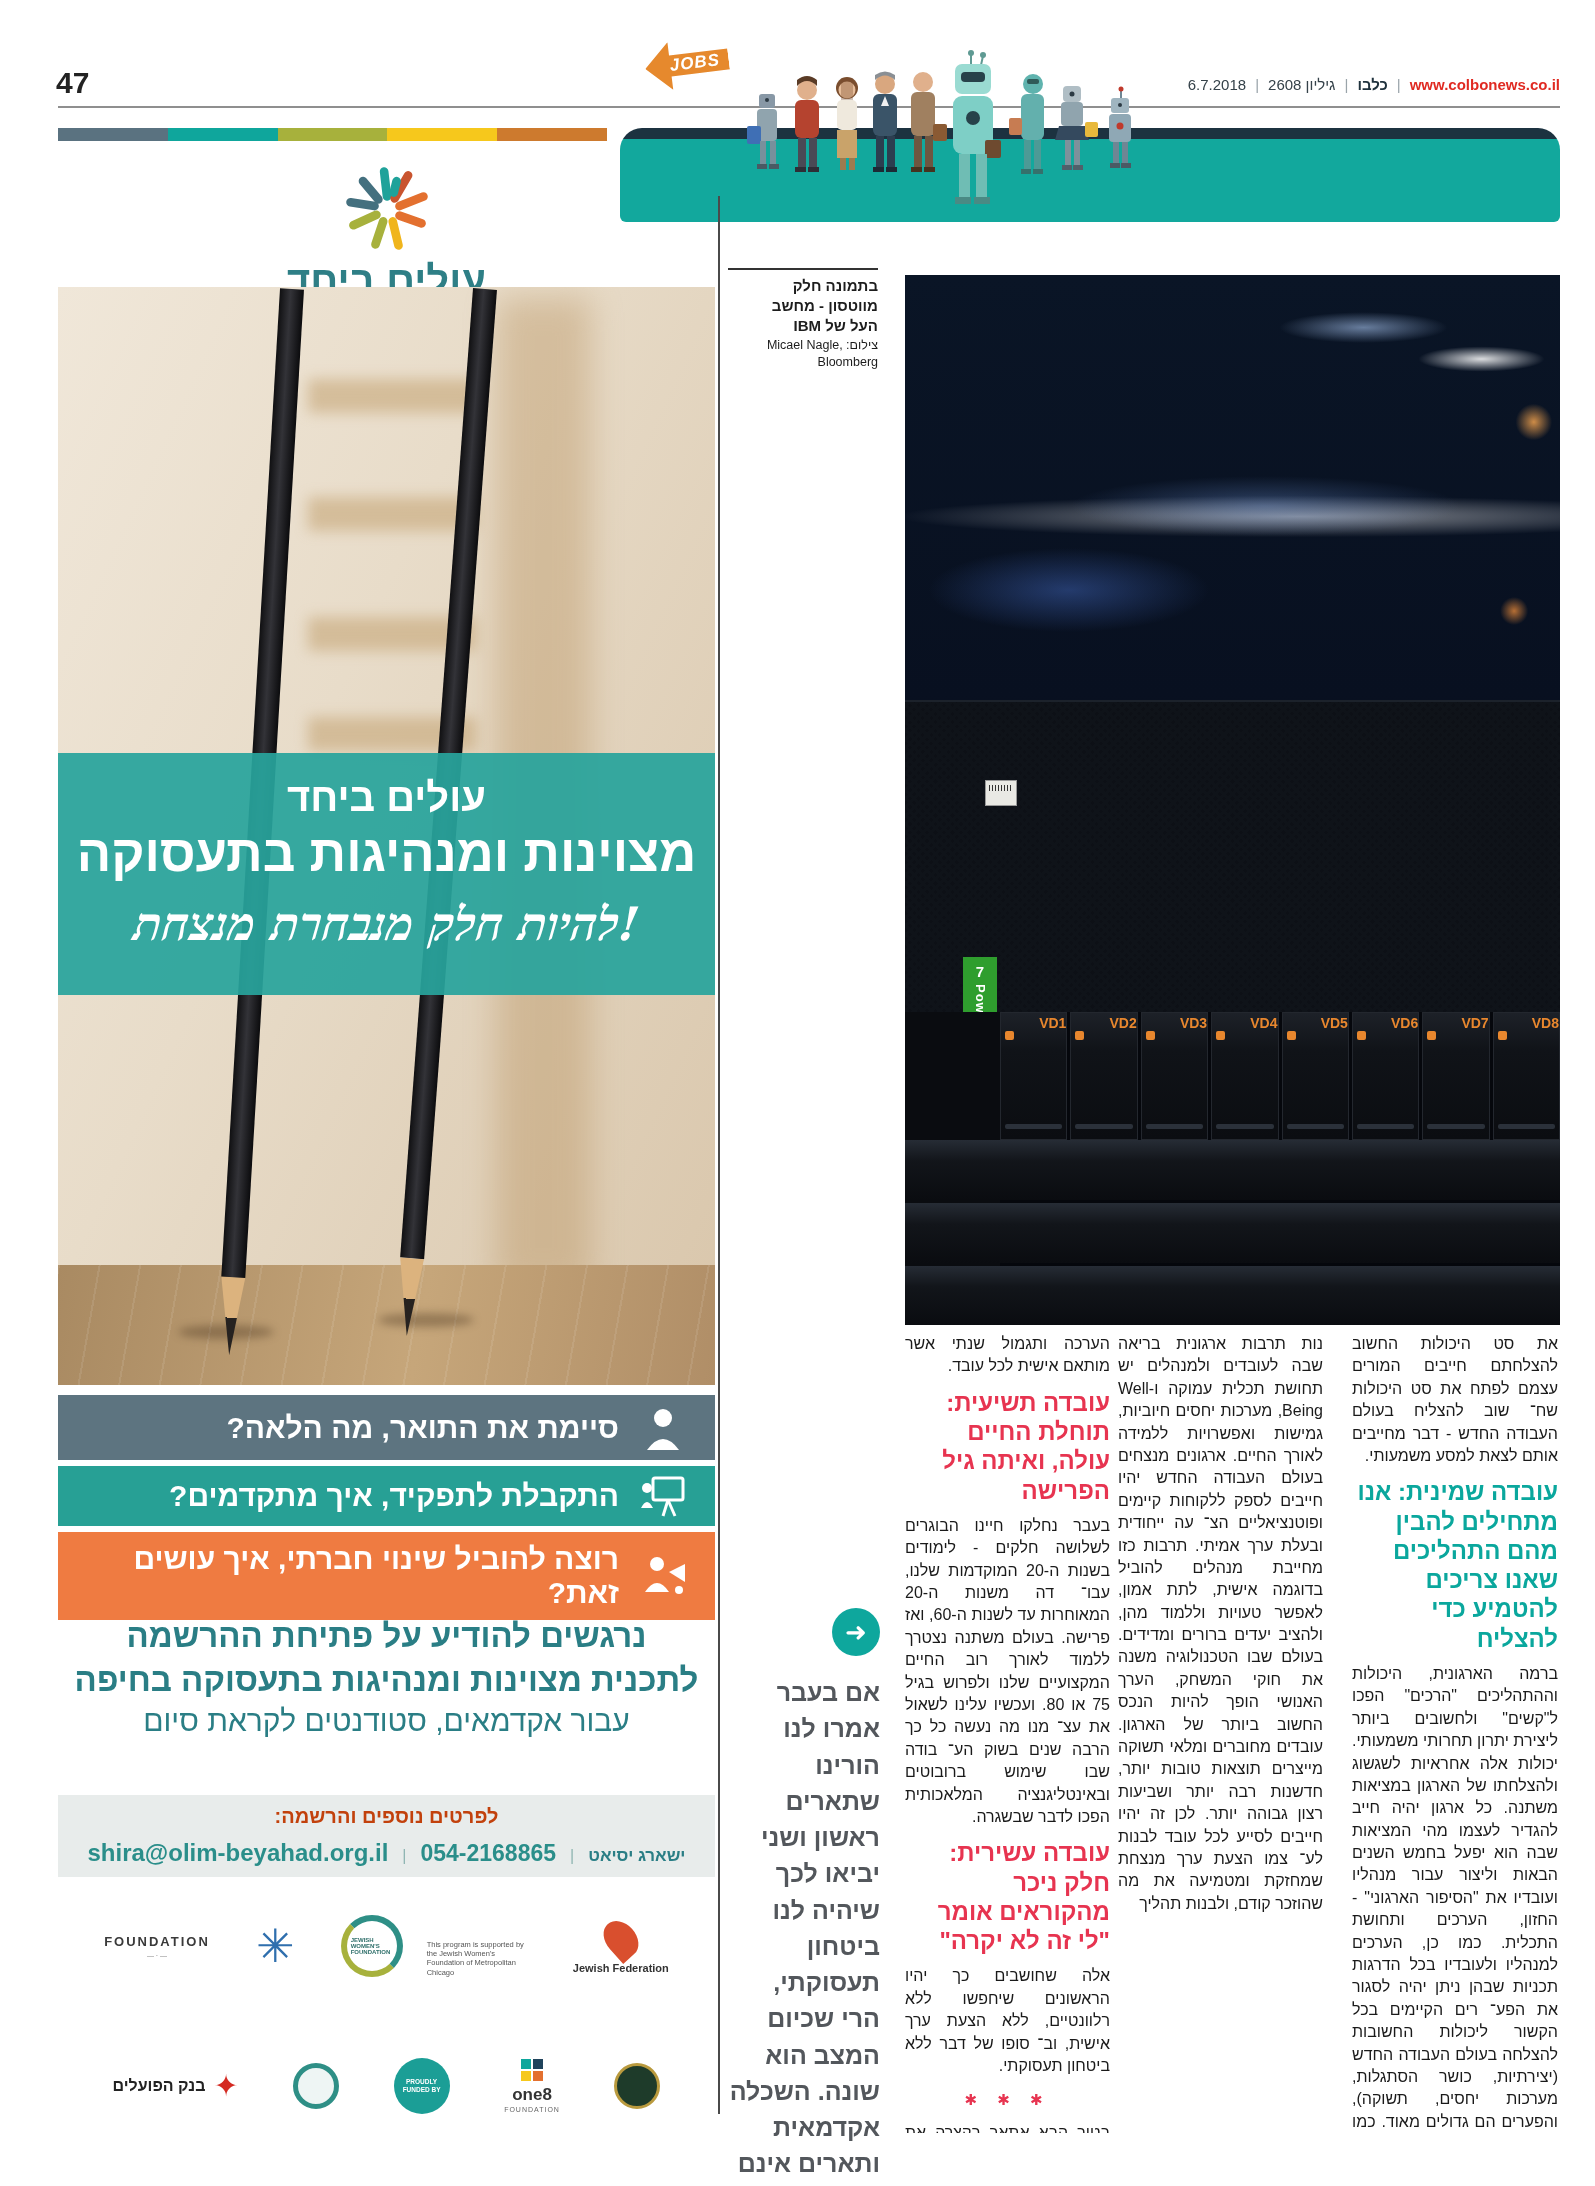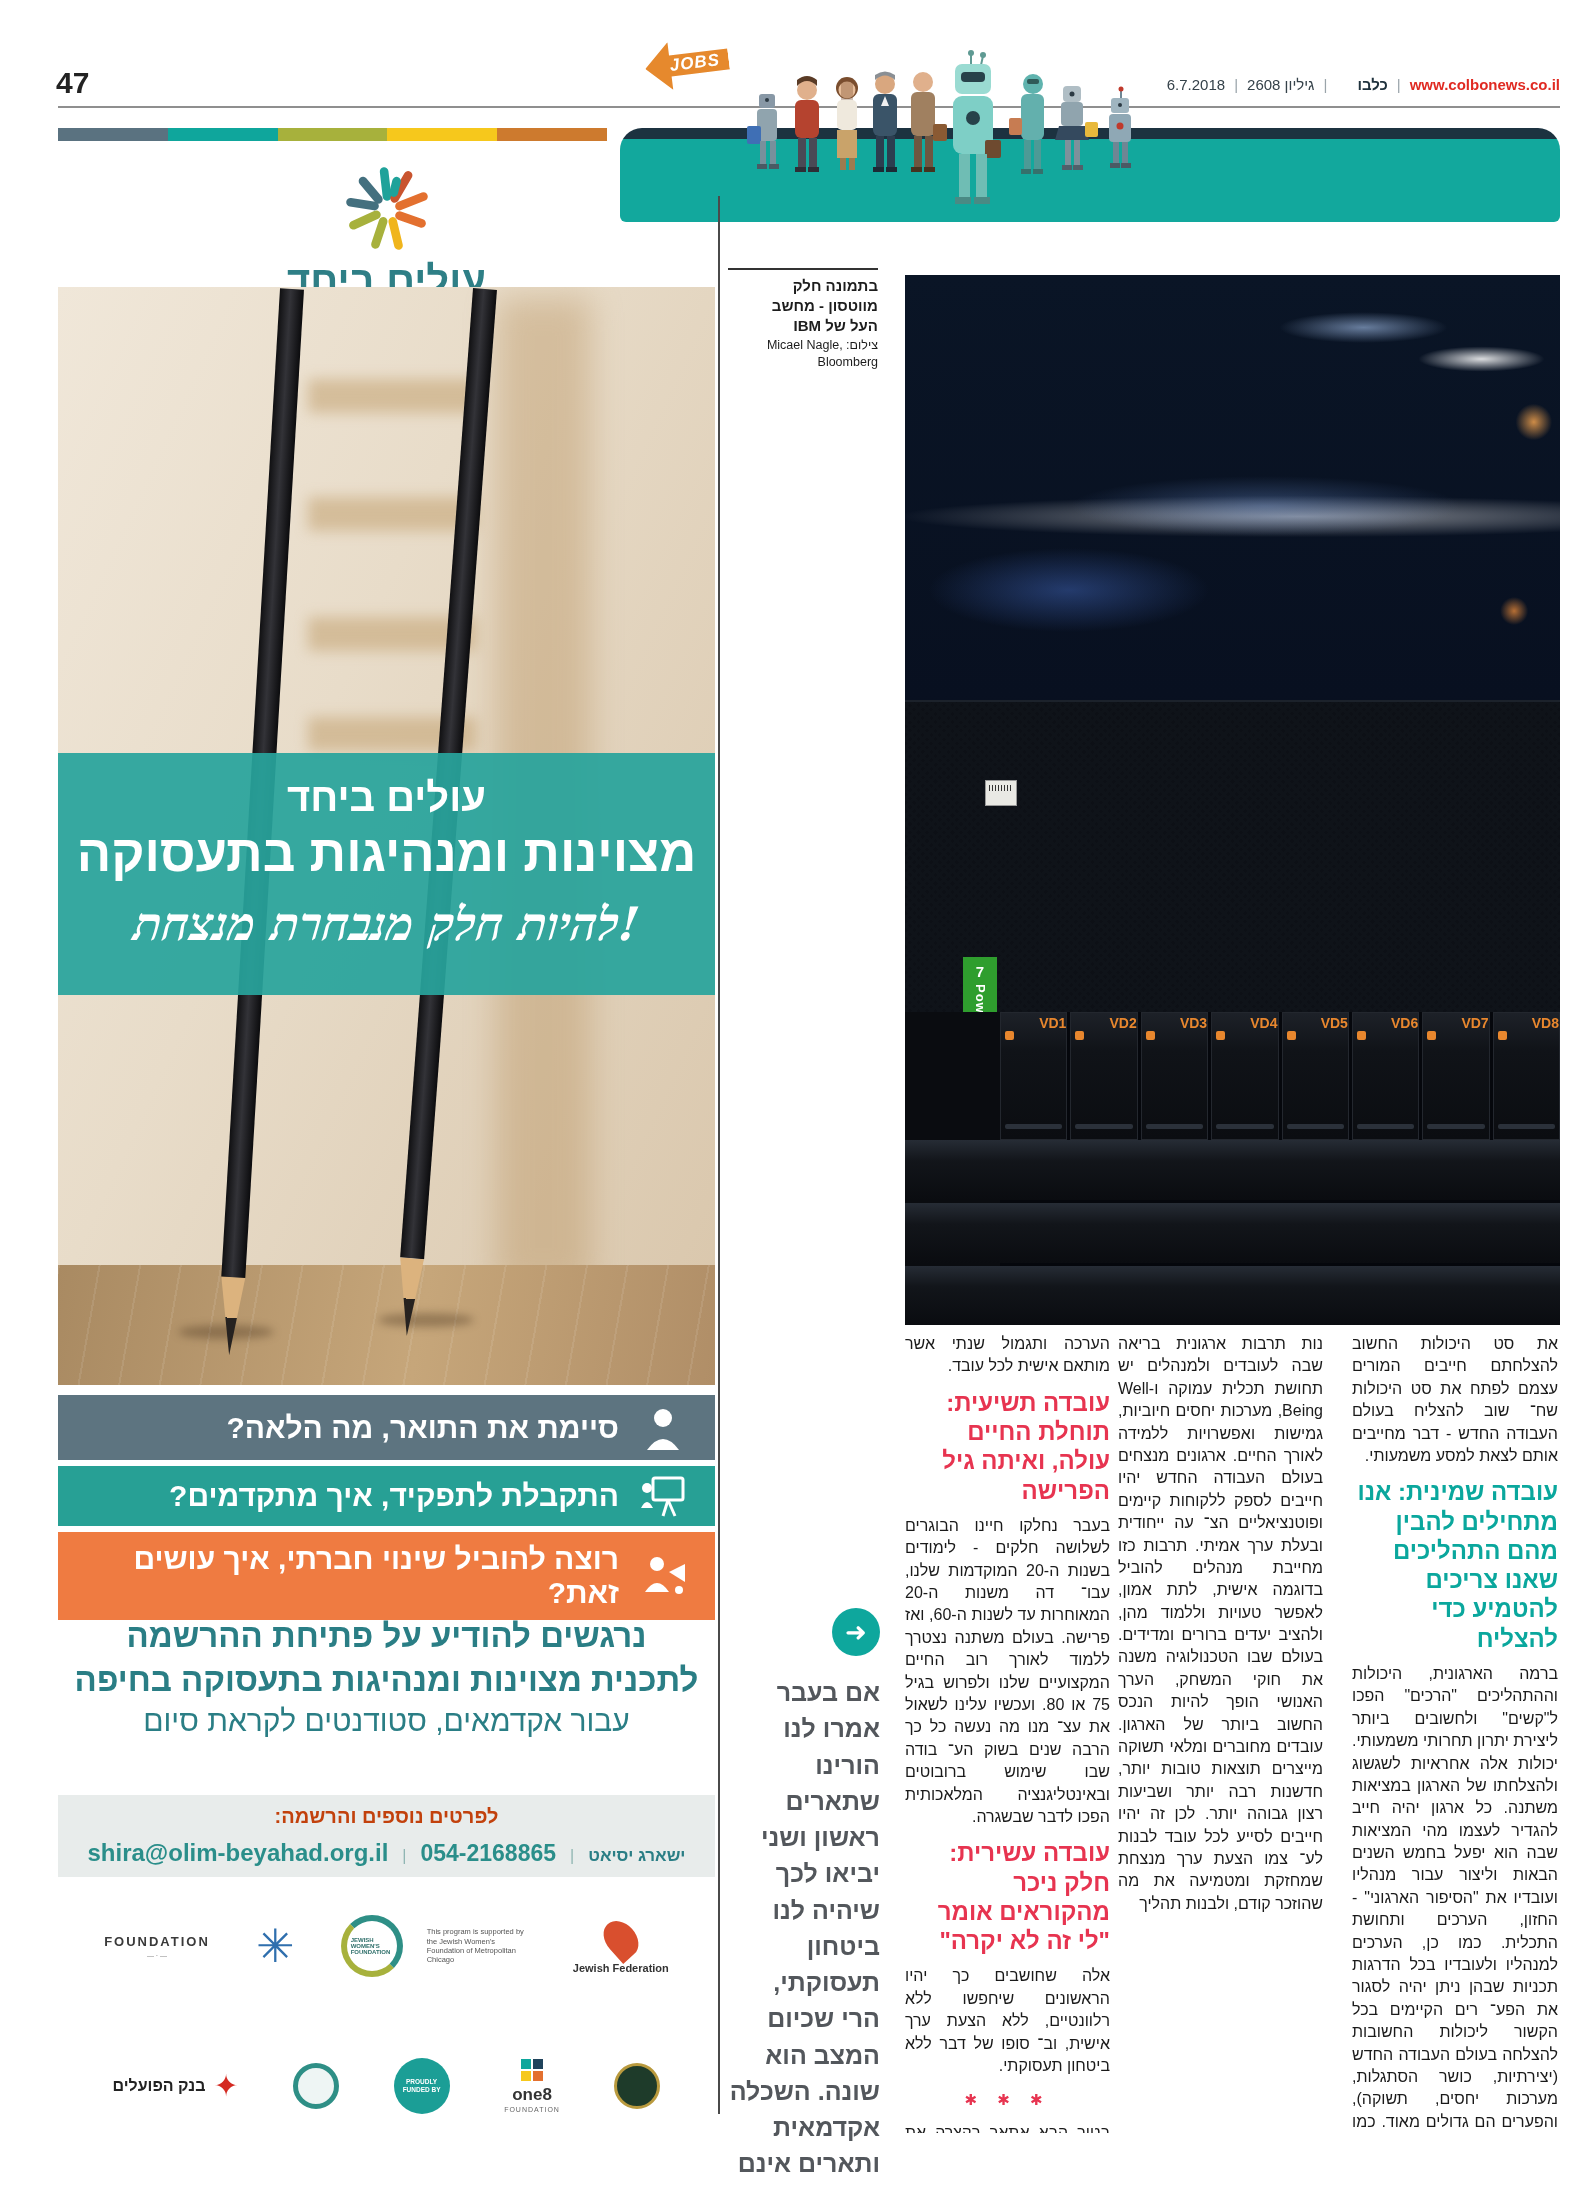--- a/index.html
+++ b/index.html
@@ -6,21 +6,21 @@
   *{box-sizing:border-box;}
   #page{position:relative;width:1595px;height:2186px;background:#ffffff;overflow:hidden;
         font-family:"Liberation Sans",sans-serif;}
   .abs{position:absolute;}
 
   
   #page-number{left:56px;top:66px;font-size:30px;font-weight:bold;color:#222;}
   #header-rule{left:58px;top:106px;width:1502px;height:2px;background:#8f8f8f;}
   #header-meta{right:35px;top:76px;direction:rtl;font-size:15px;color:#35424a;display:flex;gap:9px;align-items:baseline;}
   #header-meta .site{color:#e02a22;font-weight:bold;}
-  #header-meta .paper{font-weight:bold;color:#20333e;margin-left:21px;}
+  #header-meta .paper{font-weight:bold;color:#20333e;}
   #header-meta .sep{color:#9aa4aa;}
   #jobs-arrow{left:645px;top:40px;width:84px;height:48px;background:#e6892d;
       clip-path:polygon(0 50%,30% 0,30% 28%,100% 28%,100% 72%,30% 72%,30% 100%);
       transform:rotate(-7deg);display:flex;align-items:center;justify-content:center;}
   #jobs-arrow span{color:#fff;font-weight:bold;font-style:italic;font-size:17px;letter-spacing:1px;padding-left:16px;}
   #jobs-banner{left:620px;top:128px;width:940px;height:94px;border-radius:22px 22px 6px 6px;
       background:linear-gradient(#1c3240 0 11px,#12a89d 11px);}
   #queue-svg{left:745px;top:48px;width:460px;height:176px;}
 
   
@@ -78,21 +78,21 @@
   #contact-box .em{font-size:24px;font-weight:800;direction:ltr;unicode-bidi:isolate;}
   #contact-box .pipe{color:#8fb5b2;font-weight:400;}
 
   .partners{left:58px;width:657px;display:flex;align-items:center;justify-content:space-evenly;}
   #partners-1{top:1896px;height:100px;}
   #partners-2{top:2042px;height:88px;}
   .plogo{display:flex;flex-direction:column;align-items:center;gap:3px;text-align:center;}
   .p-foundation{font-size:13px;font-weight:bold;letter-spacing:2px;color:#3a3a3a;}
   .p-sub{font-size:7px;color:#888;}
   .p-star{font-size:46px;color:#2f6fae;line-height:1;}
-  .p-jwf-wrap{display:flex;align-items:center;gap:24px;}
+  .p-jwf-wrap{display:flex;align-items:flex-end;gap:24px;}
   .p-jwf{width:62px;height:62px;border-radius:50%;border:6px solid #2e8f86;border-left-color:#a7b13c;border-bottom-color:#a7b13c;
       display:flex;align-items:center;justify-content:center;font-size:6px;color:#2e6f6a;font-weight:bold;padding:4px;}
   .p-jwf-note{width:100px;font-size:7.5px;color:#555;text-align:left;line-height:1.25;}
   .p-flame{width:30px;height:40px;background:#d94f2e;border-radius:50% 50% 50% 0;transform:rotate(-42deg);}
   .p-fed-text{font-size:11px;font-weight:bold;color:#333;}
   .p-bank{display:flex;align-items:center;gap:8px;direction:rtl;}
   .p-bank .mark{color:#d42a22;font-size:30px;line-height:1;}
   .p-bank .txt{font-size:16px;font-weight:800;color:#222;}
   .p-circle1{width:46px;height:46px;border-radius:50%;border:5px solid #2e8f86;background:#eef5f4;}
   .p-proudly{width:56px;height:56px;border-radius:50%;background:#1b9e96;color:#fff;

